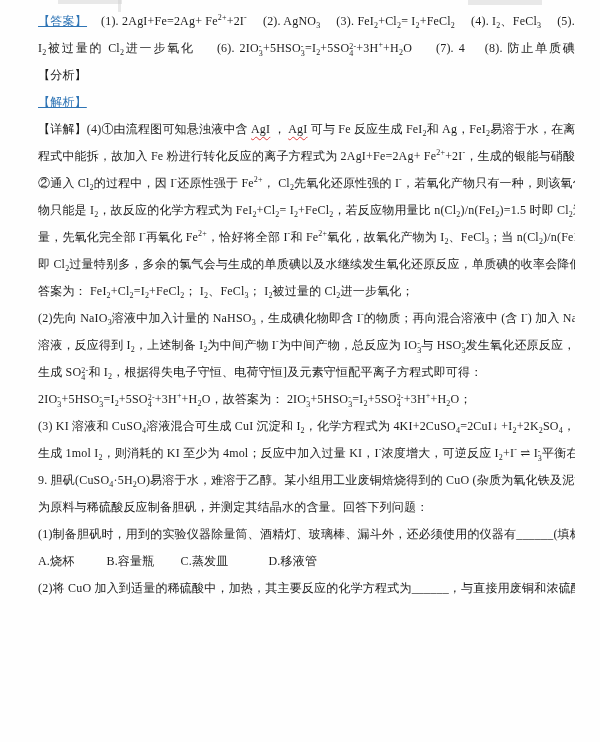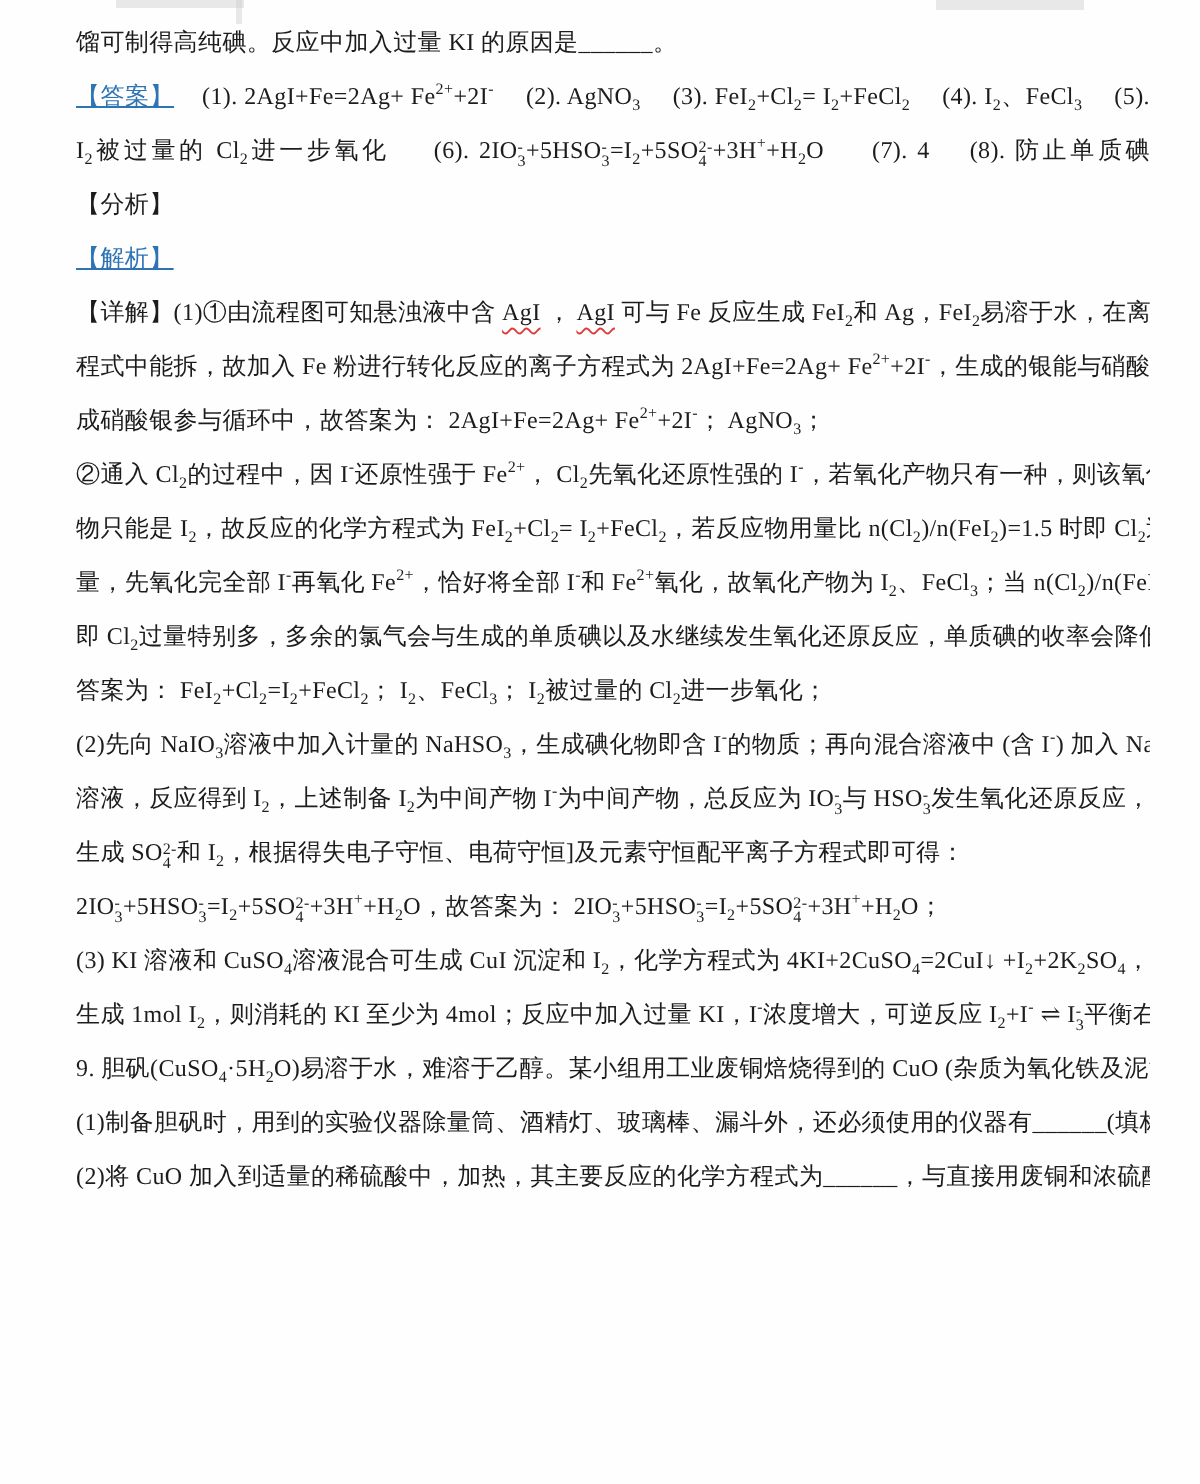--- a/index.html
+++ b/index.html
@@ -36,36 +36,36 @@
   }
 </style>
 </head>
 <body style="color: rgb(28, 28, 28); background: rgb(255, 255, 255);">
 
 <div class="page">
   <div class="artifact a-left"></div>
   <div class="artifact a-corner"></div>
   <div class="artifact a-right"></div>
   <div class="content">
-      <div class="line"><span>馏可制得高纯碘。反应中加入过量 KI 的原因是______。</span></div>
       <div class="line full"><span class="blue">【答案】</span><span class="gap" style="width: 14px;"></span><span>(1). 2AgI+Fe=2Ag+ Fe</span><span class="sp">2+</span><span>+2I</span><span class="sp">-</span><span class="gap" style="width: 16px;"></span><span>(2). AgNO</span><span class="sb">3</span><span class="gap" style="width: 16px;"></span><span>(3). FeI</span><span class="sb">2</span><span>+Cl</span><span class="sb">2</span><span>= I</span><span class="sb">2</span><span>+FeCl</span><span class="sb">2</span><span class="gap" style="width: 16px;"></span><span>(4). I</span><span class="sb">2</span><span>、FeCl</span><span class="sb">3</span><span class="gap" style="width: 16px;"></span><span>(5).</span></div>
       <div class="line full"><span>I</span><span class="sb">2</span><span>被过量的 Cl</span><span class="sb">2</span><span>进一步氧化</span><span class="gap" style="width: 22px;"></span><span>(6).  2IO</span><span class="stack"><span class="u">-</span><span class="d">3</span></span><span>+5HSO</span><span class="stack"><span class="u">-</span><span class="d">3</span></span><span>=I</span><span class="sb">2</span><span>+5SO</span><span class="stack"><span class="u">2-</span><span class="d">4</span></span><span>+3H</span><span class="sp">+</span><span>+H</span><span class="sb">2</span><span>O</span><span class="gap" style="width: 24px;"></span><span>(7). 4</span><span class="gap" style="width: 20px;"></span><span>(8). 防止单质碘</span></div>
       <div class="line"><span>【分析】</span></div>
       <div class="line"><span class="blue">【解析】</span></div>
-      <div class="line full"><span>【详解】(1)①由流程图可知悬浊液中含 </span><span class="sq">AgI</span><span> ， </span><span class="sq">AgI</span><span> 可与 Fe 反应生成 FeI</span><span class="sb">2</span><span>和 Ag，FeI</span><span class="sb">2</span><span>易溶于水，在离子方</span></div>
+      <div class="line full"><span>【详解】(4)①由流程图可知悬浊液中含 </span><span class="sq">AgI</span><span> ， </span><span class="sq">AgI</span><span> 可与 Fe 反应生成 FeI</span><span class="sb">2</span><span>和 Ag，FeI</span><span class="sb">2</span><span>易溶于水，在离子方</span></div>
       <div class="line full"><span>程式中能拆，故加入 Fe 粉进行转化反应的离子方程式为 2AgI+Fe=2Ag+ Fe</span><span class="sp">2+</span><span>+2I</span><span class="sp">-</span><span>，生成的银能与硝酸反应生</span></div>
-      <div class="line"><span>成硝酸银参与循环中，故答案为： 2AgI+Fe=2Ag+ Fe</span><span class="sp">2+</span><span>+2I</span><span class="sp">-</span><span>； AgNO</span><span class="sb">3</span><span>；</span></div>
       <div class="line full"><span>②通入 Cl</span><span class="sb">2</span><span>的过程中，因 I</span><span class="sp">-</span><span>还原性强于 Fe</span><span class="sp">2+</span><span>， Cl</span><span class="sb">2</span><span>先氧化还原性强的 I</span><span class="sp">-</span><span>，若氧化产物只有一种，则该氧化产</span></div>
       <div class="line full"><span>物只能是 I</span><span class="sb">2</span><span>，故反应的化学方程式为 FeI</span><span class="sb">2</span><span>+Cl</span><span class="sb">2</span><span>= I</span><span class="sb">2</span><span>+FeCl</span><span class="sb">2</span><span>，若反应物用量比 n(Cl</span><span class="sb">2</span><span>)/n(FeI</span><span class="sb">2</span><span>)=1.5 时即 Cl</span><span class="sb">2</span><span>过</span></div>
       <div class="line full"><span>量，先氧化完全部 I</span><span class="sp">-</span><span>再氧化 Fe</span><span class="sp">2+</span><span>，恰好将全部 I</span><span class="sp">-</span><span>和 Fe</span><span class="sp">2+</span><span>氧化，故氧化产物为 I</span><span class="sb">2</span><span>、FeCl</span><span class="sb">3</span><span>；当 n(Cl</span><span class="sb">2</span><span>)/n(FeI</span></div>
       <div class="line full"><span>即 Cl</span><span class="sb">2</span><span>过量特别多，多余的氯气会与生成的单质碘以及水继续发生氧化还原反应，单质碘的收率会降低，故</span></div>
       <div class="line"><span>答案为： FeI</span><span class="sb">2</span><span>+Cl</span><span class="sb">2</span><span>=I</span><span class="sb">2</span><span>+FeCl</span><span class="sb">2</span><span>； I</span><span class="sb">2</span><span>、FeCl</span><span class="sb">3</span><span>； I</span><span class="sb">2</span><span>被过量的 Cl</span><span class="sb">2</span><span>进一步氧化；</span></div>
       <div class="line full"><span>(2)先向 NaIO</span><span class="sb">3</span><span>溶液中加入计量的 NaHSO</span><span class="sb">3</span><span>，生成碘化物即含 I</span><span class="sp">-</span><span>的物质；再向混合溶液中 (含 I</span><span class="sp">-</span><span>) 加入 NaIO</span></div>
       <div class="line full"><span>溶液，反应得到 I</span><span class="sb">2</span><span>，上述制备 I</span><span class="sb">2</span><span>为中间产物 I</span><span class="sp">-</span><span>为中间产物，总反应为 IO</span><span class="stack"><span class="u">-</span><span class="d">3</span></span><span>与 HSO</span><span class="stack"><span class="u">-</span><span class="d">3</span></span><span>发生氧化还原反应，</span></div>
       <div class="line"><span>生成 SO</span><span class="stack"><span class="u">2-</span><span class="d">4</span></span><span>和 I</span><span class="sb">2</span><span>，根据得失电子守恒、电荷守恒]及元素守恒配平离子方程式即可得：</span></div>
       <div class="line"><span>2IO</span><span class="stack"><span class="u">-</span><span class="d">3</span></span><span>+5HSO</span><span class="stack"><span class="u">-</span><span class="d">3</span></span><span>=I</span><span class="sb">2</span><span>+5SO</span><span class="stack"><span class="u">2-</span><span class="d">4</span></span><span>+3H</span><span class="sp">+</span><span>+H</span><span class="sb">2</span><span>O，故答案为： 2IO</span><span class="stack"><span class="u">-</span><span class="d">3</span></span><span>+5HSO</span><span class="stack"><span class="u">-</span><span class="d">3</span></span><span>=I</span><span class="sb">2</span><span>+5SO</span><span class="stack"><span class="u">2-</span><span class="d">4</span></span><span>+3H</span><span class="sp">+</span><span>+H</span><span class="sb">2</span><span>O；</span></div>
       <div class="line full"><span>(3)  KI 溶液和 CuSO</span><span class="sb">4</span><span>溶液混合可生成 CuI 沉淀和 I</span><span class="sb">2</span><span>，化学方程式为 4KI+2CuSO</span><span class="sb">4</span><span>=2CuI↓ +I</span><span class="sb">2</span><span>+2K</span><span class="sb">2</span><span>SO</span><span class="sb">4</span><span>，若</span></div>
       <div class="line full"><span>生成 1mol I</span><span class="sb">2</span><span>，则消耗的 KI 至少为 4mol；反应中加入过量 KI，I</span><span class="sp">-</span><span>浓度增大，可逆反应 I</span><span class="sb">2</span><span>+I</span><span class="sp">-</span><span> ⇌ I</span><span class="stack"><span class="u">-</span><span class="d">3</span></span><span>平衡右移，</span></div>
       <div class="line full"><span>9. 胆矾(CuSO</span><span class="sb">4</span><span>·5H</span><span class="sb">2</span><span>O)易溶于水，难溶于乙醇。某小组用工业废铜焙烧得到的 CuO (杂质为氧化铁及泥沙)</span></div>
+      <div class="line"><span>为原料与稀硫酸反应制备胆矾，并测定其结晶水的含量。回答下列问题：</span></div>
       <div class="line full"><span>(1)制备胆矾时，用到的实验仪器除量筒、酒精灯、玻璃棒、漏斗外，还必须使用的仪器有______(填标号)。</span></div>
+      <div class="line"><span>A.烧杯</span><span class="gap" style="width: 32px;"></span><span>B.容量瓶</span><span class="gap" style="width: 26px;"></span><span>C.蒸发皿</span><span class="gap" style="width: 40px;"></span><span>D.移液管</span></div>
       <div class="line full"><span>(2)将 CuO 加入到适量的稀硫酸中，加热，其主要反应的化学方程式为______，与直接用废铜和浓硫酸反</span></div>
     </div>
 </div>
 
 </body></html>

